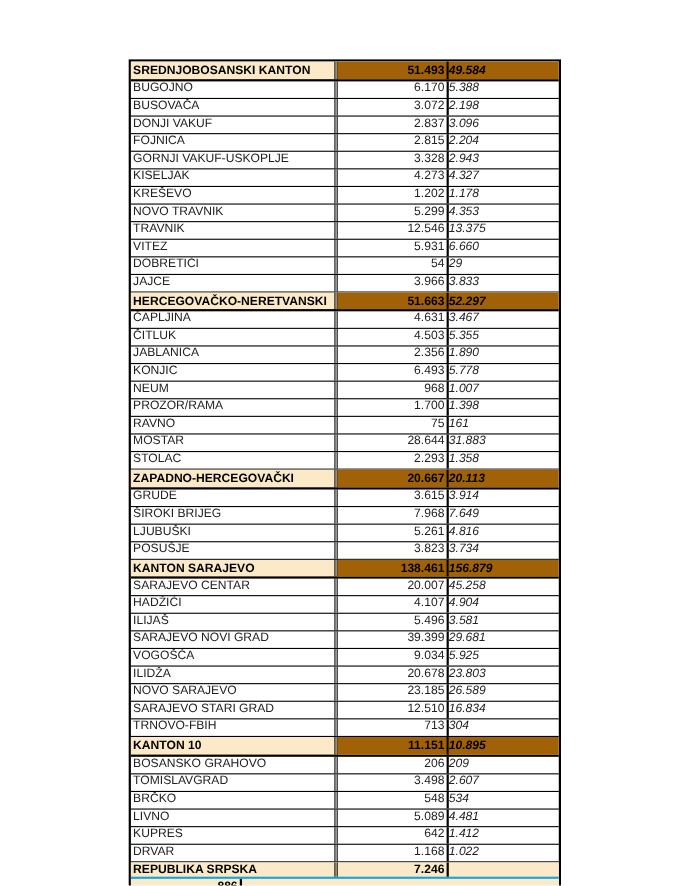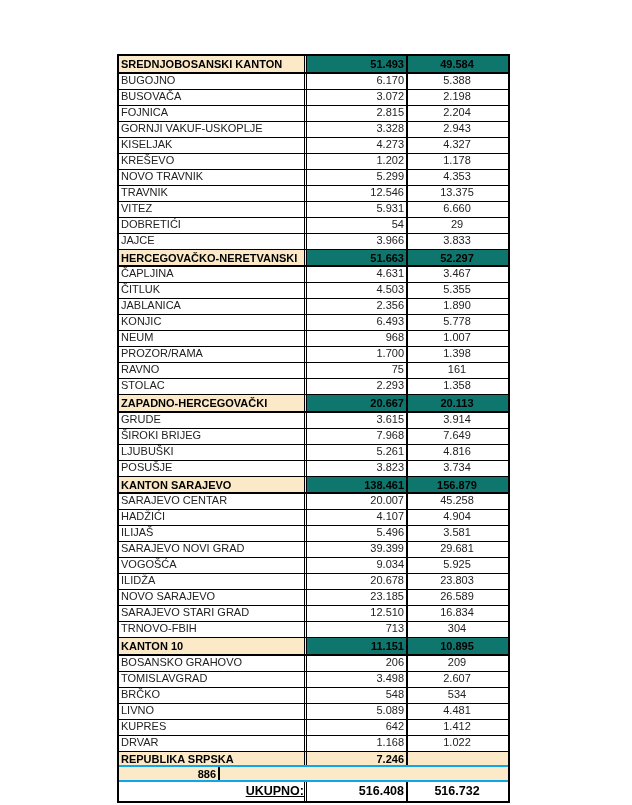--- a/index.html
+++ b/index.html
@@ -5,24 +5,24 @@
   html, body { margin:0; padding:0; background:#ffffff; }
   body { width:632px; height:805px; position:relative; font-family:"Liberation Sans", sans-serif; }
   .tbl {
     position:absolute; left:117px; top:54px; width:393px;
     border:2px solid #000; box-sizing:border-box;
   }
   .row { display:flex; box-sizing:border-box; border-bottom:1px solid #000; }
   .row:last-child { border-bottom:none; }
   .c0 { width:188px; box-sizing:border-box; border-right:3px double #000; padding-left:2px; white-space:nowrap; overflow:hidden; }
   .c1 { width:101px; box-sizing:border-box; border-right:2px solid #000; text-align:right; padding-right:2px; }
-  .c2 { flex:1; box-sizing:border-box; text-align:center; padding-right:2px; }
+  .c2 { flex:1; box-sizing:border-box; text-align:left; padding-right:2px;font-style:italic; }
   .muni { height:16px; font-size:11px; line-height:13px; color:#222; }
   .canton { height:17.5px; font-size:11px; line-height:17px; font-weight:bold; background:#fbe9c7; color:#000; border-bottom:2px solid #000; }
-  .canton .c1, .canton .c2 { background:#0f766e; }
+  .canton .c1, .canton .c2 { background:#a16207; }
   .entity { height:15px; font-size:11px; line-height:15px; font-weight:bold; background:#fbe9c7; color:#000; border-bottom:2px solid #0ea5e9; }
   .total { height:19px; font-size:12.5px; line-height:19px; font-weight:bold; color:#000; background:#fff; }
   .total .c0 { text-align:right; padding-left:0;text-decoration:underline; }
 </style>
 </head>
 <body>
 
 <div class="tbl" id="tbl">
     <div class="row canton">
       <div class="c0">SREDNJOBOSANSKI KANTON</div>
@@ -33,20 +33,25 @@
       <div class="c0">BUGOJNO</div>
       <div class="c1">6.170</div>
       <div class="c2">5.388</div>
     </div>
     <div class="row muni">
       <div class="c0">BUSOVAČA</div>
       <div class="c1">3.072</div>
       <div class="c2">2.198</div>
     </div>
     <div class="row muni">
+      <div class="c0">DONJI VAKUF</div>
+      <div class="c1">2.837</div>
+      <div class="c2">3.096</div>
+    </div>
+    <div class="row muni">
       <div class="c0">FOJNICA</div>
       <div class="c1">2.815</div>
       <div class="c2">2.204</div>
     </div>
     <div class="row muni">
       <div class="c0">GORNJI VAKUF-USKOPLJE</div>
       <div class="c1">3.328</div>
       <div class="c2">2.943</div>
     </div>
     <div class="row muni">
@@ -116,20 +121,25 @@
     </div>
     <div class="row muni">
       <div class="c0">PROZOR/RAMA</div>
       <div class="c1">1.700</div>
       <div class="c2">1.398</div>
     </div>
     <div class="row muni">
       <div class="c0">RAVNO</div>
       <div class="c1">75</div>
       <div class="c2">161</div>
+    </div>
+    <div class="row muni">
+      <div class="c0">MOSTAR</div>
+      <div class="c1">28.644</div>
+      <div class="c2">31.883</div>
     </div>
     <div class="row muni">
       <div class="c0">STOLAC</div>
       <div class="c1">2.293</div>
       <div class="c2">1.358</div>
     </div>
     <div class="row canton">
       <div class="c0">ZAPADNO-HERCEGOVAČKI</div>
       <div class="c1">20.667</div>
       <div class="c2">20.113</div>

